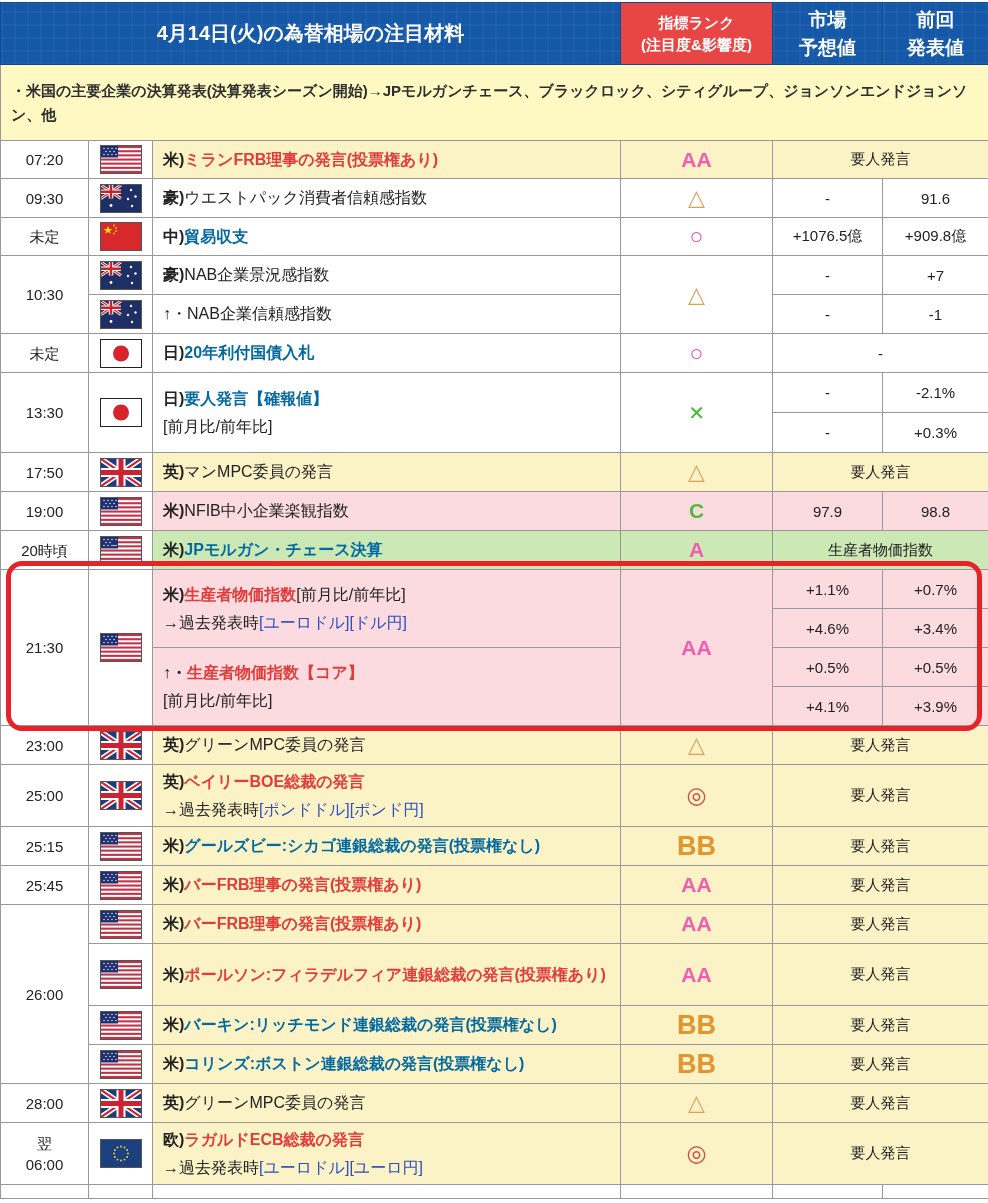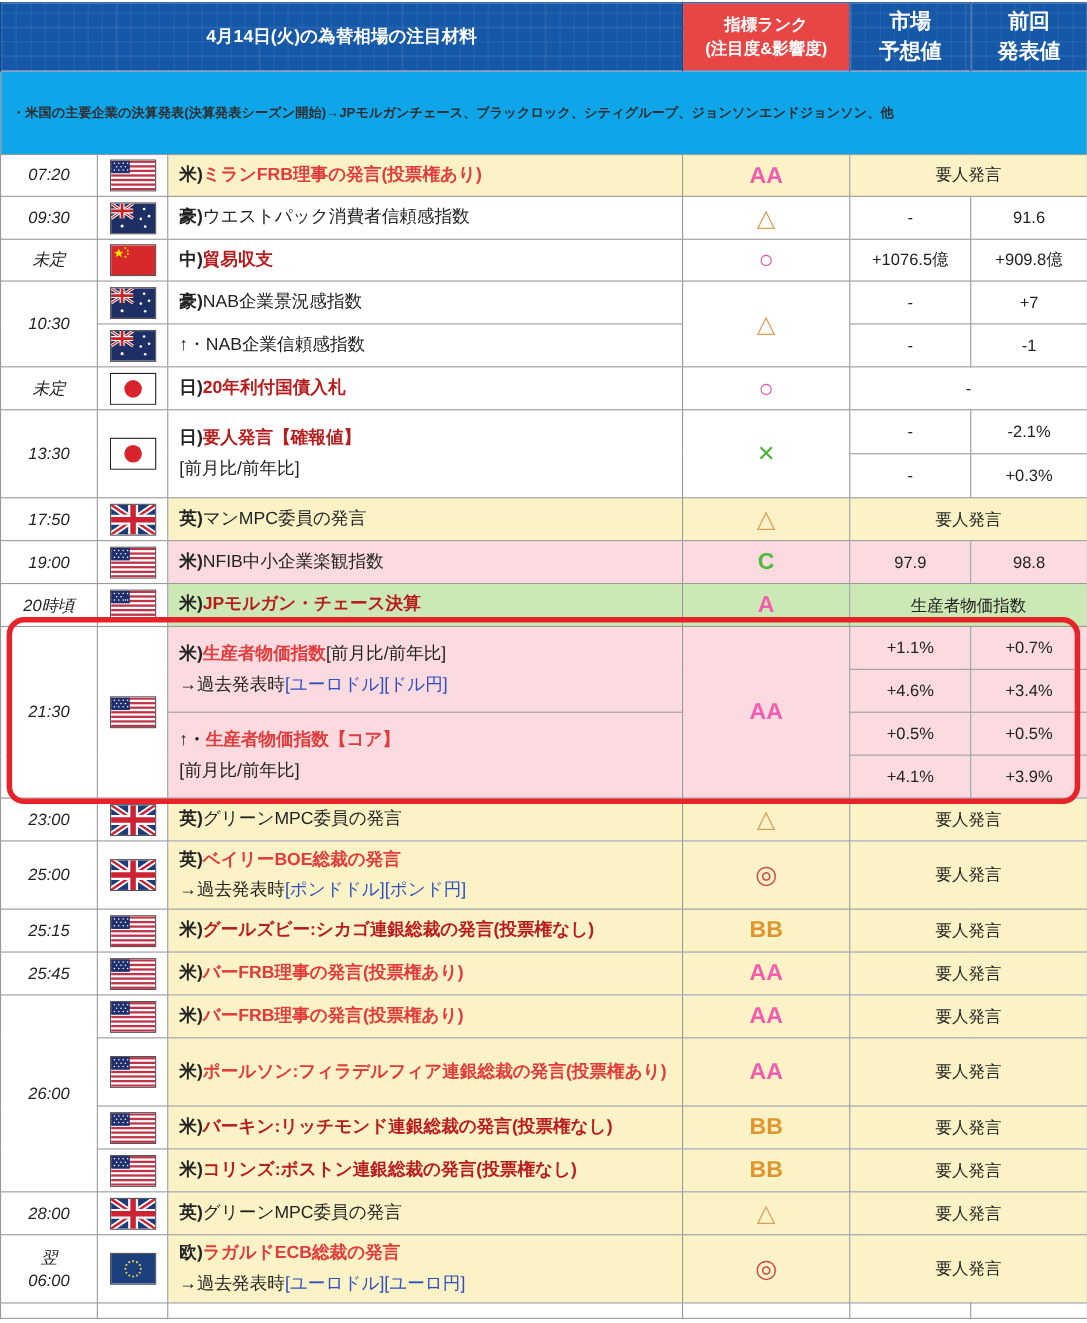--- a/index.html
+++ b/index.html
@@ -1,53 +1,53 @@
 <!DOCTYPE html>
 <html><head>
 <meta charset="utf-8">
 <style>
   body{margin:0;background:#fff;font-family:"Liberation Sans","DejaVu Sans",sans-serif;color:#222;}
   .wrap{position:relative;width:988px;margin:2px 0 0 0;}
   table{border-collapse:collapse;width:988px;table-layout:fixed;}
   td{border:1px solid #999;overflow:hidden;vertical-align:middle;padding:0;}
   
-  .c-time{text-align:center;font-size:15px;background:#fff;line-height:1.4;font-style:italic;}
+  .c-time{text-align:center;font-size:15px;background:#fff;line-height:1.4;}
   .c-flag{text-align:center;background:#fff;}
   .c-event{padding:2px 8px 2px 10px;font-size:16px;line-height:1.7;}
   .c-rank{text-align:center;}
   .c-val{text-align:center;font-size:15px;}
   .bg-y{background:#fbf3c6;}
   .bg-p{background:#fbdbdf;}
   .bg-g{background:#cbe8b5;}
   .bg-w{background:#fff;margin-left:40px;}
   
   .pre{font-weight:bold;color:#222;}
   .t-red{font-weight:bold;color:#e23b3b;}
-  .t-bold{font-weight:bold;color:#b91c1c;}
+  .t-bold{font-weight:bold;color:#0369a1;}
   .t-reg{color:#222;}
   .link{color:#2d4fc0;cursor:pointer;}
   
   .rk-aa{color:#f45cb0;font-weight:bold;font-size:21px;margin-top:21px;}
-  .rk-bb{color:#e0952e;font-weight:bold;font-size:21px;}
+  .rk-bb{color:#e0952e;font-weight:bold;font-size:27px;}
   .rk-c{color:#52b93a;font-weight:bold;font-size:21px;}
   .rk-tri{color:#dba05a;font-size:22px;}
   .rk-cir{color:#e050b0;font-size:23px;}
   .rk-dbl{color:#cc4b44;font-size:23px;}
   .rk-x{color:#44b832;font-weight:bold;font-size:20px;}
   
   .hd td{border:1px solid #0d4a94;color:#fff;font-weight:bold;text-align:center;}
   .hd-blue{background:#1558a8;
     background-image:repeating-linear-gradient(0deg,rgba(255,255,255,.07) 0 1px,transparent 1px 13px),
                      repeating-linear-gradient(90deg,rgba(255,255,255,.07) 0 1px,transparent 1px 13px);}
   .hd-red{background:#e84545;font-size:15px;line-height:1.45;}
-  .hd-title{font-size:16px;}
+  .hd-title{font-size:20px;}
   .hd-sub{font-size:19px;line-height:1.45;}
   .hd .lt{border-left:1px solid #7aa0cf;}
   
-  .note-cell{background:#0ea5e9;font-size:12px;line-height:1.55;padding:9px 10px;font-weight:bold;color:#2e2e2e;margin-left:32px;}
+  .note-cell{background:#fef9c3;font-size:15px;line-height:1.55;padding:9px 10px;font-weight:bold;color:#2e2e2e;margin-left:32px;}
   
   .h38{height:38px}.h39{height:39px}.h40{height:40px}.h62{height:62px}.h76{height:76px}.h14{height:14px}
   
   .flag{width:40px;height:27px;border:1px solid #555;display:block;margin:0 auto;}
   .flag-jp{border-color:#222;}
   
   .highlight{position:absolute;box-sizing:border-box;left:6px;top:559px;width:976px;height:170px;
     border:5px solid #e62329;border-radius:16px;pointer-events:none;z-index:5;}
 </style>
 </head>

